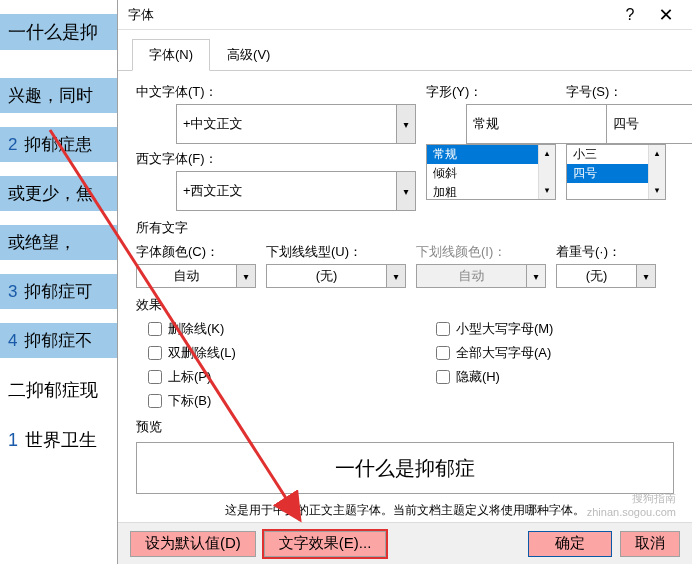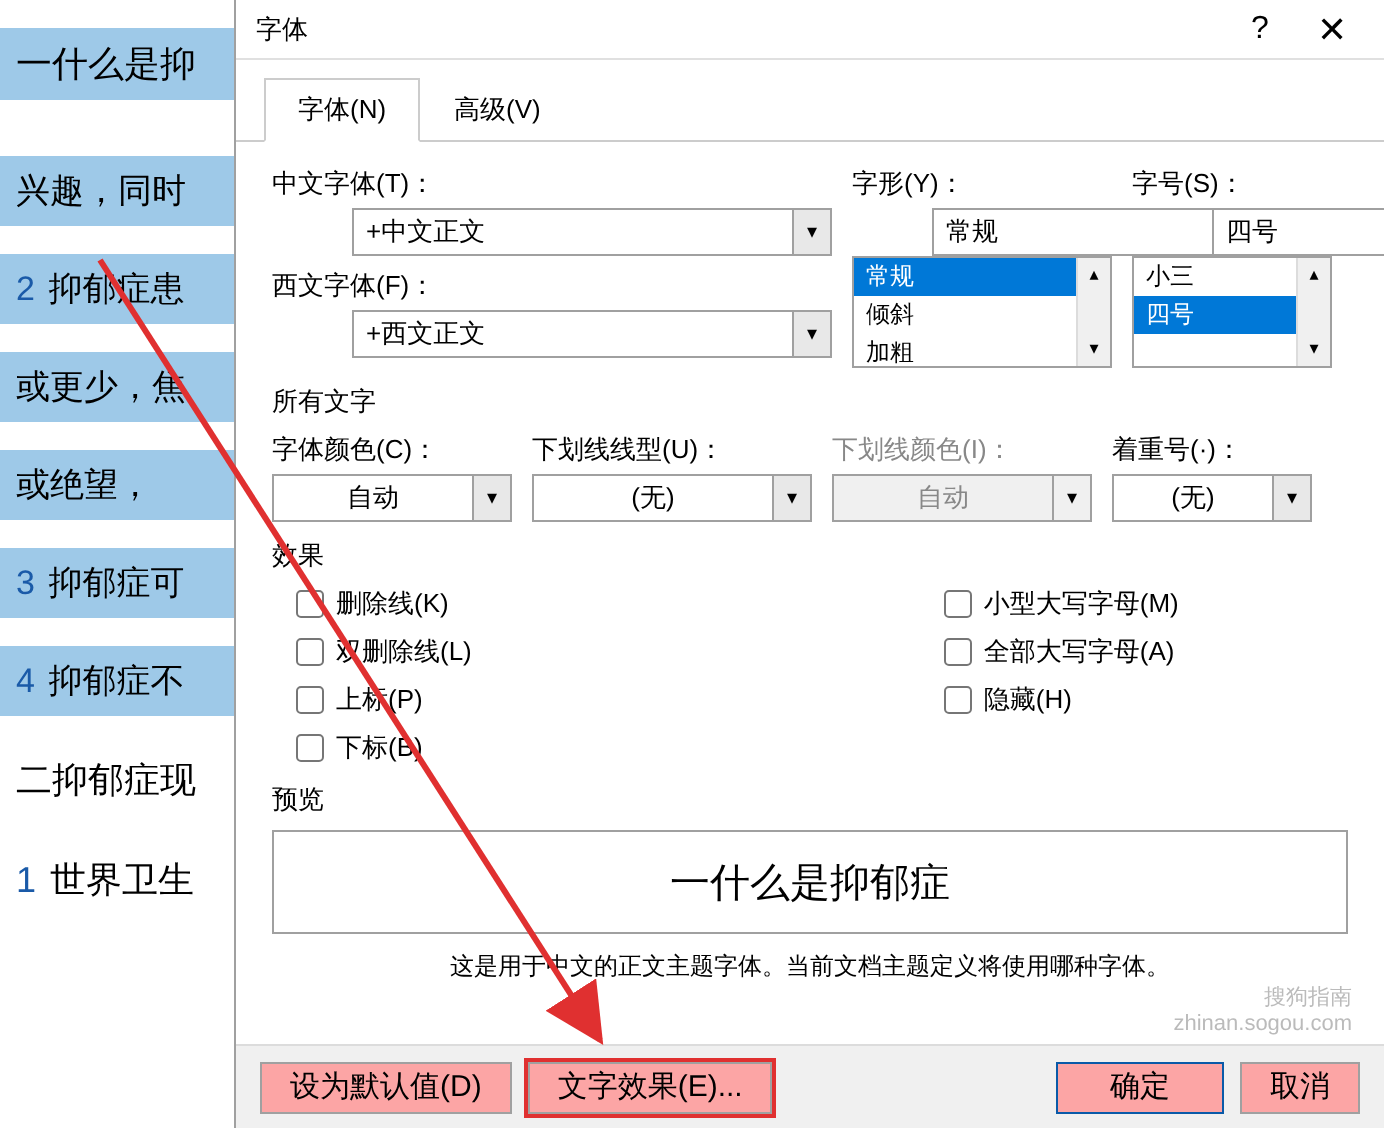--- a/index.html
+++ b/index.html
@@ -23,38 +23,38 @@
   .tabs { display: flex; background: #fff; padding: 8px 14px 0 14px; border-bottom: 1px solid #ccc; }
   .tab { padding: 6px 16px; font-size: 13px; border: 1px solid transparent; cursor: pointer; position: relative; top: 1px; }
   .tab.active { border: 1px solid #ccc; border-bottom: 1px solid #fff; background: #fff; }
   
   .body { background: #fff; padding: 12px 18px 8px 18px; height: 484px; }
   
   .row { display: flex; gap: 10px; margin-bottom: 4px; }
   .col { display: flex; flex-direction: column; }
   .lbl { font-size: 13px; margin-bottom: 3px; }
   
-  .combo { display: flex; height: 24px; padding-left: 40px; }
+  .combo { display: flex; height: 40px; padding-left: 40px; }
   .combo input { flex: 1; border: 1px solid #a0a0a0; border-right: none; padding: 0 6px; font-size: 13px; background: #fff; }
   .combo .btn { width: 20px; border: 1px solid #a0a0a0; background: #e8e8e8; display: flex; align-items: center; justify-content: center; cursor: pointer; font-size: 10px; }
   
   .listbox { border: 1px solid #a0a0a0; background: #fff; height: 56px; overflow: hidden; position: relative; font-size: 12px; }
   .listbox .item { padding: 1px 6px; }
   .listbox .item.sel { background: #0078d7; color: #fff; }
   .listbox .scroll { position: absolute; right: 0; top: 0; bottom: 0; width: 17px; background: #f0f0f0; border-left: 1px solid #dcdcdc; display: flex; flex-direction: column; }
   .listbox .sbtn { height: 17px; text-align: center; font-size: 9px; line-height: 17px; background: #f0f0f0; cursor: pointer; }
   
   .section-label { font-size: 13px; margin: 8px 0 6px 0; }
   
   .dropdown { display: flex; height: 24px; }
   .dropdown .val { flex: 1; border: 1px solid #a0a0a0; border-right: none; padding: 0 6px; font-size: 13px; display: flex; align-items: center; justify-content: center; background: #fff; }
   .dropdown .val.disabled { background: #f0f0f0; color: #888; }
   .dropdown .btn { width: 20px; border: 1px solid #a0a0a0; background: #e8e8e8; display: flex; align-items: center; justify-content: center; cursor: pointer; font-size: 10px; }
   
-  .effects { display: flex; gap: 96px; margin-top: 6px; }
+  .effects { display: flex; gap: 60px; margin-top: 6px; }
   .eff-col { display: flex; flex-direction: column; gap: 6px; }
   .chk { display: flex; align-items: center; gap: 6px; font-size: 13px; }
   .chk input { width: 14px; height: 14px; margin: 0; }
   
   .preview-box { border: 1px solid #a0a0a0; height: 52px; display: flex; align-items: center; justify-content: center; font-size: 20px; background: #fff; margin-top:2px;}
   .preview-note { font-size: 12px; text-align: center; margin-top: 8px; }
   
   .footer { position: absolute; left: 0; right: 0; bottom: 0; height: 42px; background: #f0f0f0; border-top: 1px solid #dcdcdc; display: flex; align-items: center; padding: 0 12px; gap: 8px; }
   .footer .spacer { flex: 1; }
   .fbtn { height: 26px; padding: 0 14px; font-size: 15px; border: 1px solid #a0a0a0; background: #fca5a5; cursor: pointer; }

